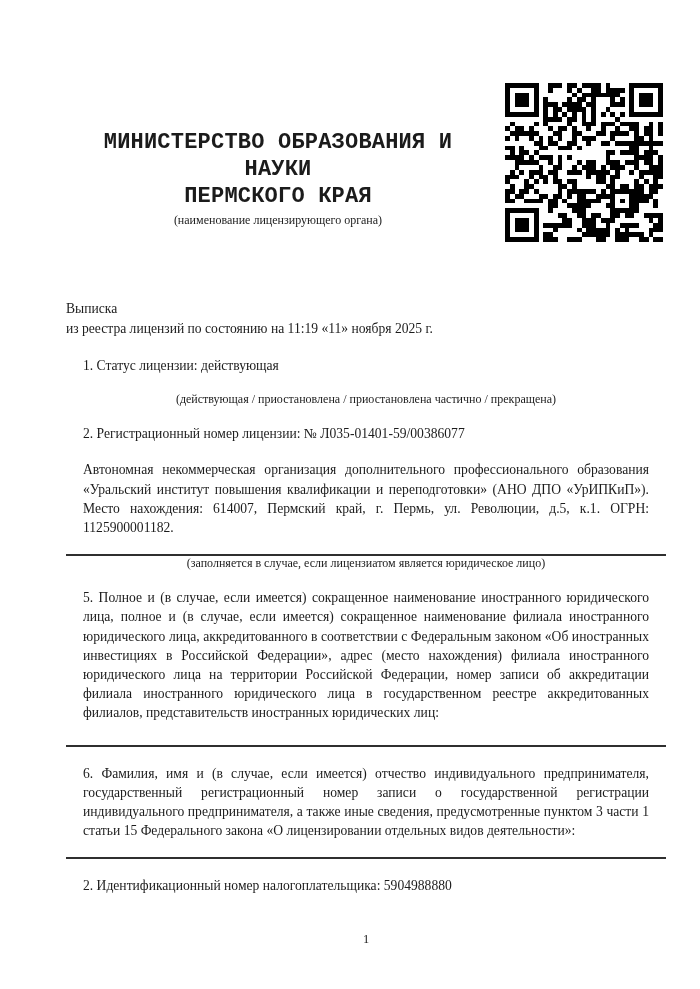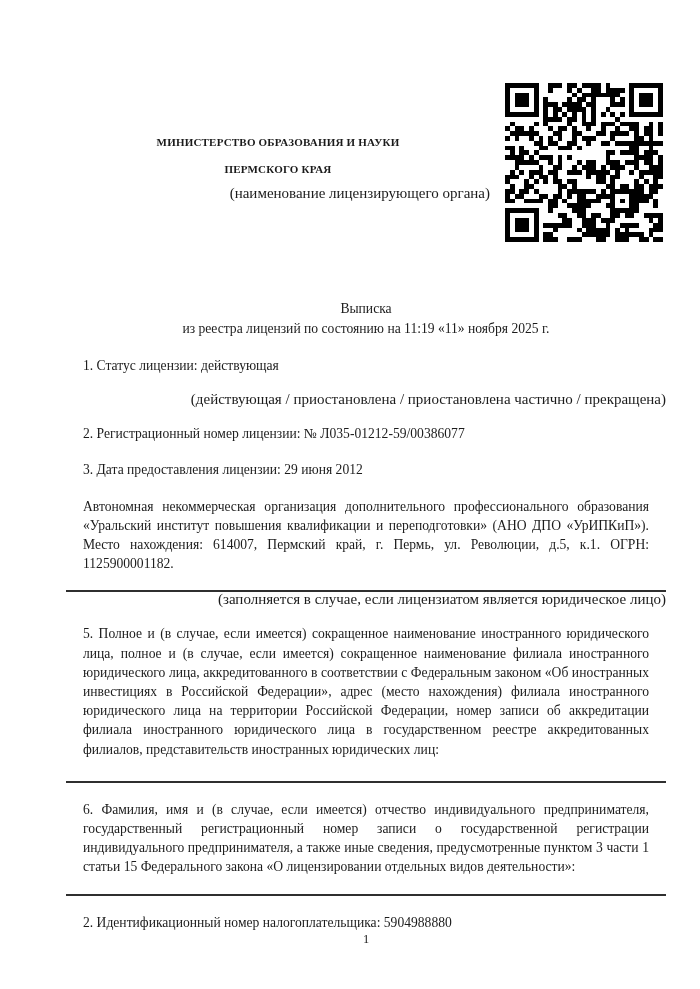--- a/index.html
+++ b/index.html
@@ -10,37 +10,37 @@
     color:var(--text,#1b1b1b);
     font-family:"Liberation Serif","DejaVu Serif",serif;
     overflow:hidden;
   }
   
   .header{
     position:absolute;left:66px;top:129px;width:424px;
     text-align:center;
   }
   .ministry-name{
-    font-weight:bold;font-size:11px;line-height:27px;letter-spacing:.2px;
+    font-weight:bold;font-size:22px;line-height:27px;letter-spacing:.2px;font-family:Liberation Mono, monospace;
   }
   .small-caption{
-    font-size:15px;line-height:15px;text-align:right;
+    font-size:12px;line-height:15px;text-align:center;
     color:var(--text,#1b1b1b);
   }
   .header .small-caption{margin-top:3px;}
   
   .qr{position:absolute;left:505px;top:83px;width:158px;height:159px;}
   .qr svg{width:100%;height:100%;display:block;}
   
   .content{
     position:absolute;left:66px;top:0;width:600px;
     font-size:13.6px;line-height:19.2px;
   }
   .content p{margin:17px;}
-  .title{margin-top:299px;text-align:center;line-height:20px;}
+  .title{margin-top:299px;text-align:left;line-height:20px;}
   .para{text-align:justify;}
   .rule{border-top:2px solid var(--rule,#2f2f2f);height:0;width:100%;}
   .mt2{margin-top:0;}  .mt3{margin-top:12px;}
   .mt9{margin-top:9px;}  .mt12{margin-top:12px;} .mt14{margin-top:14px;}
   .mt19{margin-top:19px;} .mt22{margin-top:22px;} .mt25{margin-top:25px;}
   .mt31{margin-top:31px;}
   .page-number{
     position:absolute;left:66px;top:931px;width:600px;
     text-align:center;font-size:12.5px;line-height:16px;
   }
@@ -631,23 +631,22 @@
   <div class="content">
 
     <div class="title">
       <div>Выписка</div>
       <div>из реестра лицензий по состоянию на 11:19 «11» ноября 2025 г.</div>
     </div>
 
     <p class="item mt31">1. Статус лицензии: действующая</p>
     <div class="small-caption mt3">(действующая / приостановлена / приостановлена частично / прекращена)</div>
 
-    <p class="item mt19">2. Регистрационный номер лицензии: № Л035-01212-59/00386077</p>
-
-    <p class="item mt14">3. Дата предоставления лицензии: 29 июня 2012</p>
+    <p class="item mt19">2. Регистрационный номер лицензии: № Л035-01401-59/00386077</p>
+
 
     <p class="para">Автономная некоммерческая организация дополнительного профессионального образования «Уральский институт повышения квалификации и переподготовки» (АНО ДПО «УрИПКиП»). Место нахождения: 614007, Пермский край, г. Пермь, ул. Революции, д.5, к.1. ОГРН: 1125900001182.</p>
     <div class="rule mt2"></div>
     <div class="small-caption mt2">(заполняется в случае, если лицензиатом является юридическое лицо)</div>
 
     <p class="para mt25">5. Полное и (в случае, если имеется) сокращенное наименование иностранного юридического лица, полное и (в случае, если имеется) сокращенное наименование филиала иностранного юридического лица, аккредитованного в соответствии с Федеральным законом «Об иностранных инвестициях в Российской Федерации», адрес (место нахождения) филиала иностранного юридического лица на территории Российской Федерации, номер записи об аккредитации филиала иностранного юридического лица в государственном реестре аккредитованных филиалов, представительств иностранных юридических лиц:</p>
     <div class="rule mt22"></div>
 
     <p class="para mt12">6. Фамилия, имя и (в случае, если имеется) отчество индивидуального предпринимателя, государственный регистрационный номер записи о государственной регистрации индивидуального предпринимателя, а также иные сведения, предусмотренные пунктом 3 части 1 статьи 15 Федерального закона «О лицензировании отдельных видов деятельности»:</p>
     <div class="rule mt3"></div>

